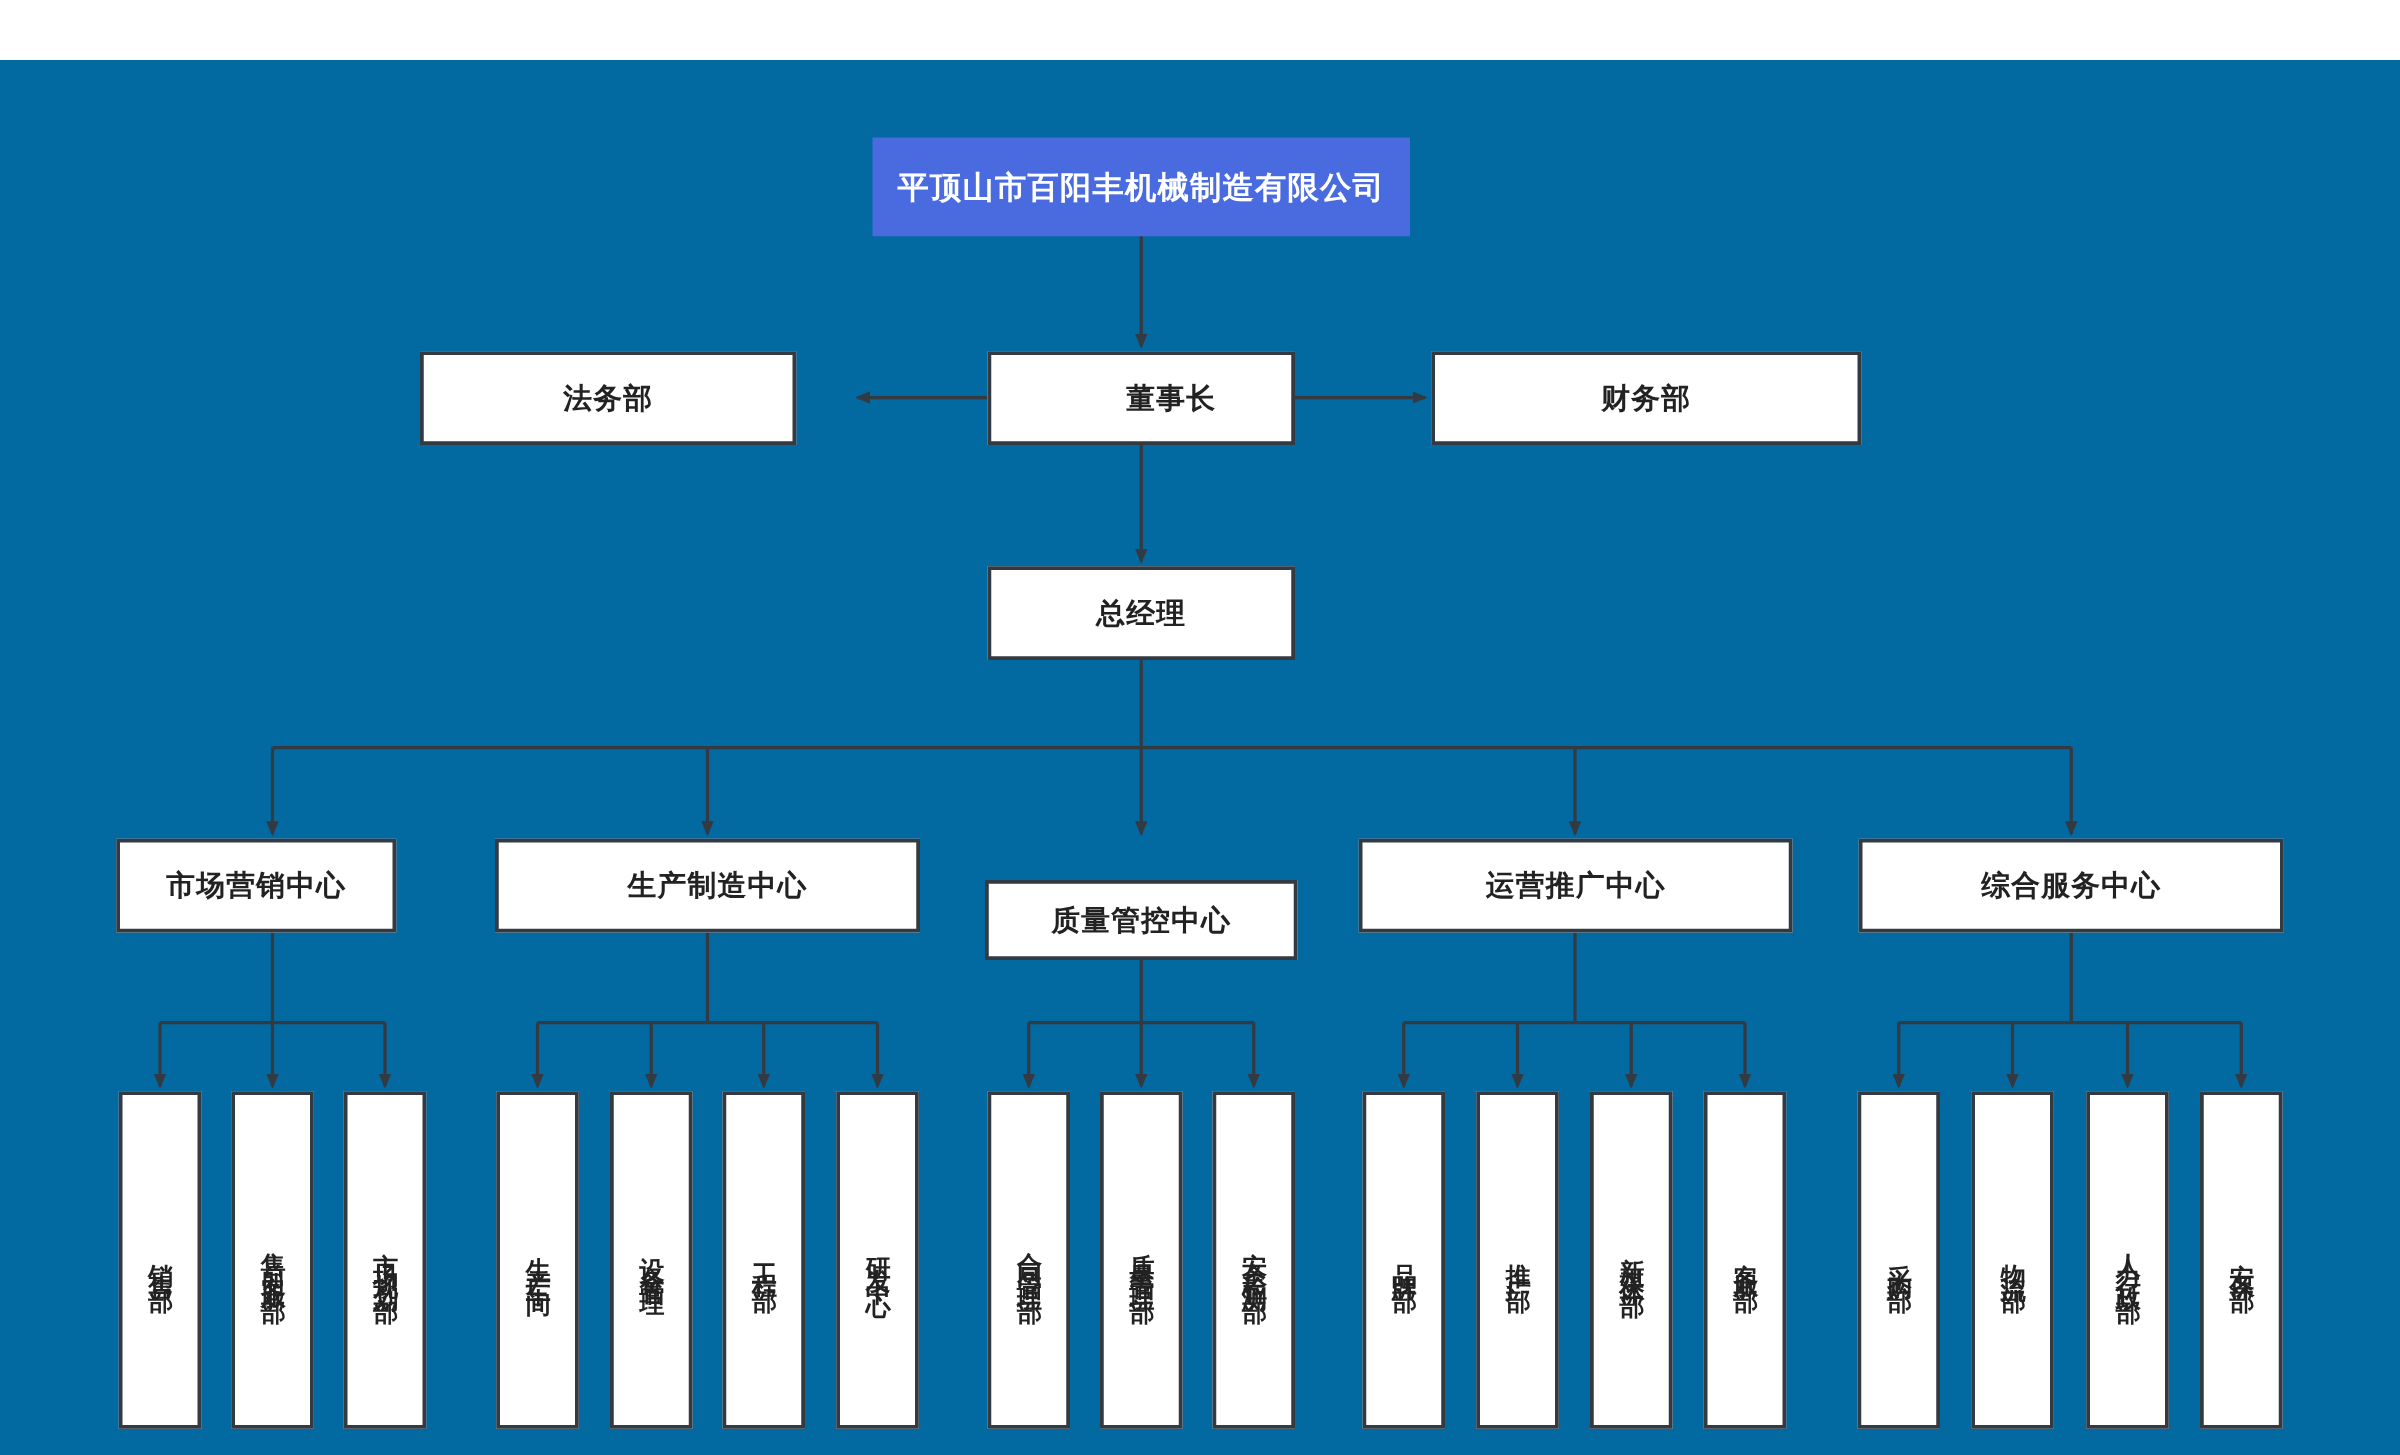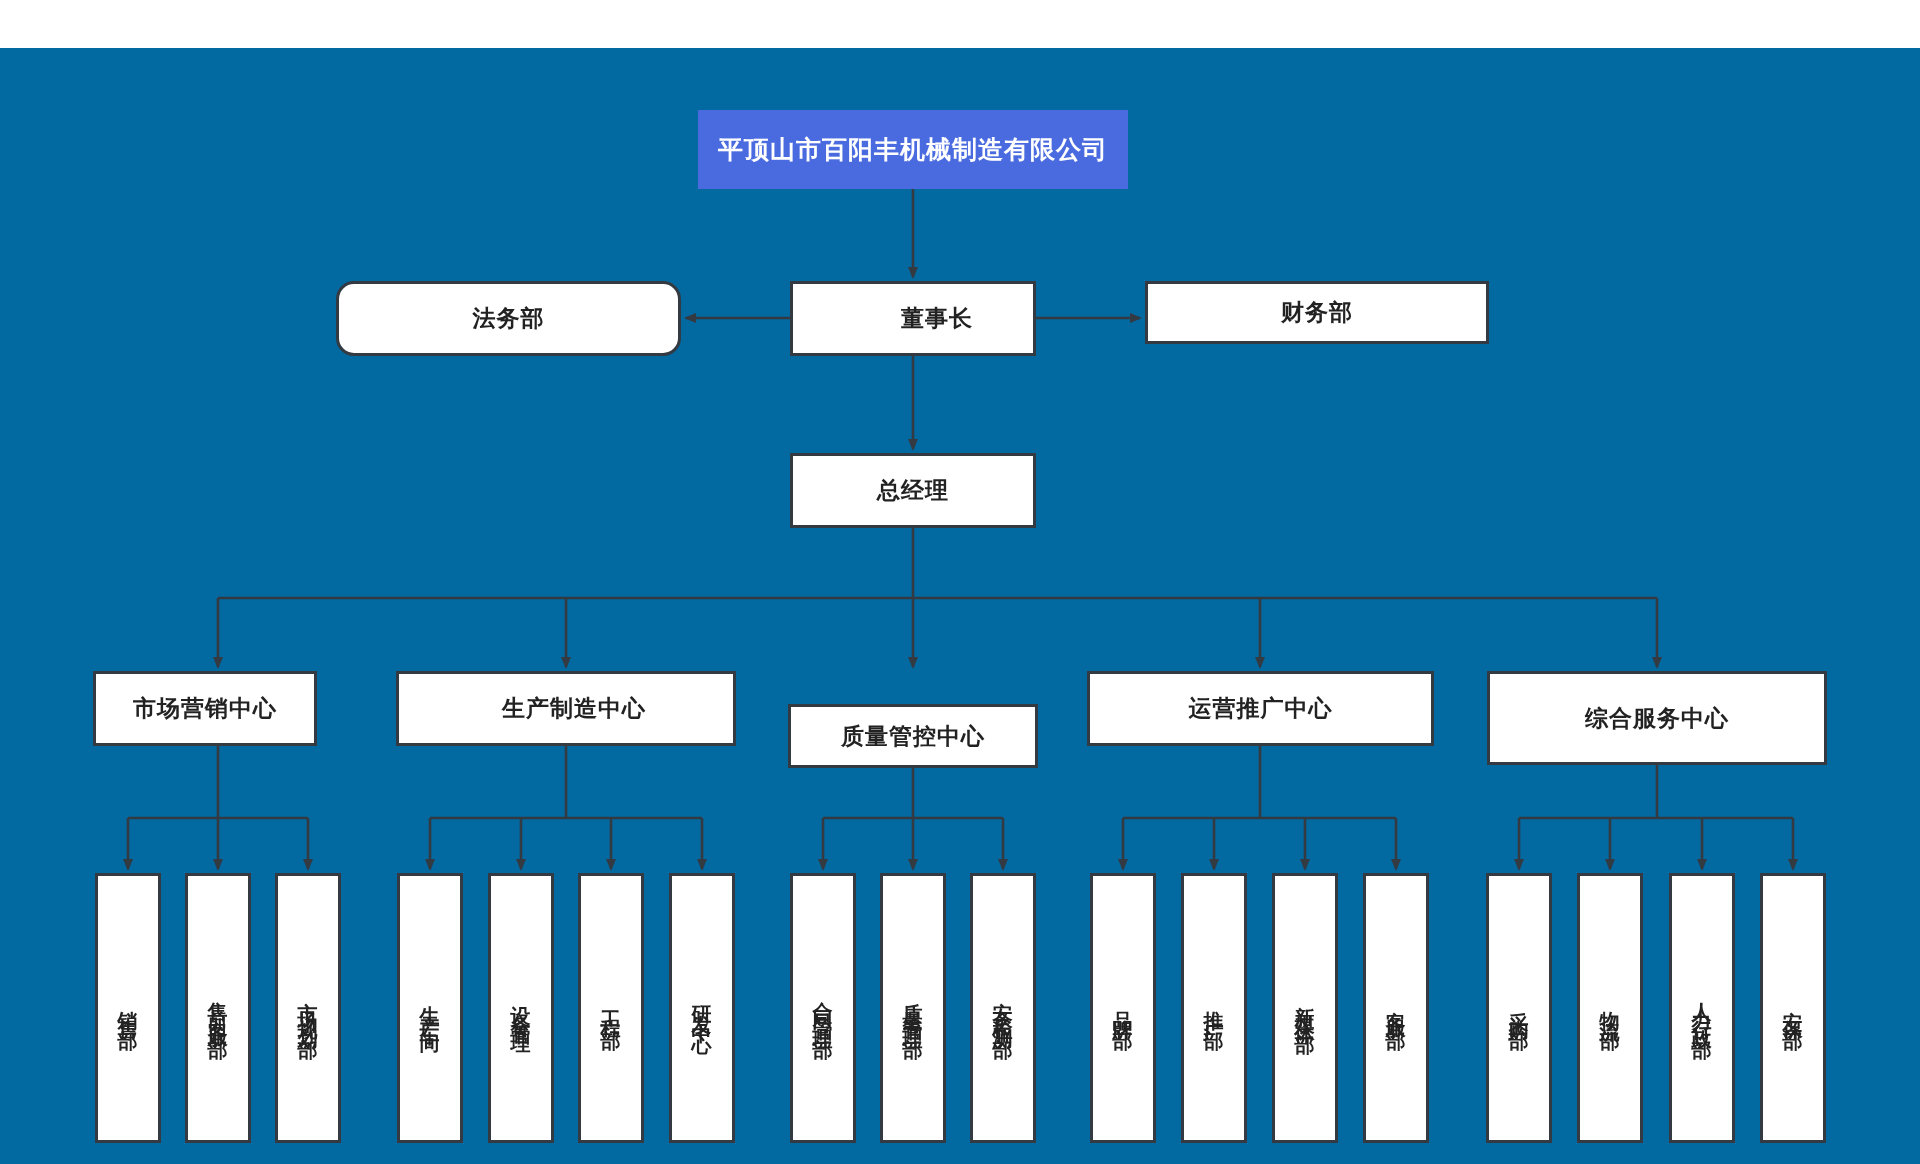--- a/index.html
+++ b/index.html
@@ -111,31 +111,31 @@
       <line x1="1519" y1="770" x2="1793" y2="770"></line>
       <line x1="1519" y1="770" x2="1519" y2="821" marker-end="url(#arr)"></line>
       <line x1="1610" y1="770" x2="1610" y2="821" marker-end="url(#arr)"></line>
       <line x1="1702" y1="770" x2="1702" y2="821" marker-end="url(#arr)"></line>
       <line x1="1793" y1="770" x2="1793" y2="821" marker-end="url(#arr)"></line>
     </g>
   </svg>
 
   <div class="box root" style="left:698px; top:62px; width:430px; height:79px;">平顶山市百阳丰机械制造有限公司</div>
 
-  <div class="box hdr" style="left:336px; top:233px; width:345px; height:75px;border-radius:18px;">法务部</div>
+  <div class="box hdr" style="left:336px; top:233px; width:301px; height:75px;">法务部</div>
   <div class="box hdr" style="left:790px; top:233px; width:246px; height:75px;padding-left:48px;">董事长</div>
-  <div class="box hdr" style="left:1145px; top:233px; width:344px; height:63px;">财务部</div>
+  <div class="box hdr" style="left:1145px; top:233px; width:344px; height:75px;">财务部</div>
 
   <div class="box hdr" style="left:790px; top:405px; width:246px; height:75px;">总经理</div>
 
   <div class="box hdr" style="left:93px;  top:623px; width:224px; height:75px;">市场营销中心</div>
   <div class="box hdr" style="left:396px; top:623px; width:340px; height:75px;padding-left:16px;">生产制造中心</div>
   <div class="box hdr" style="left:788px; top:656px; width:250px; height:64px;">质量管控中心</div>
   <div class="box hdr" style="left:1087px; top:623px; width:347px; height:75px;">运营推广中心</div>
-  <div class="box hdr" style="left:1487px; top:623px; width:340px; height:94px;">综合服务中心</div>
+  <div class="box hdr" style="left:1487px; top:623px; width:340px; height:75px;">综合服务中心</div>
 
   <div class="box dept" style="left:95px; top:825px; width:66px; height:270px;">
       <span class="vtext">销售部</span>
     </div>
   <div class="box dept" style="left:185px; top:825px; width:66px; height:270px;">
       <span class="vtext">售前客服部</span>
     </div>
   <div class="box dept" style="left:275px; top:825px; width:66px; height:270px;">
       <span class="vtext">市场规划部</span>
     </div>

